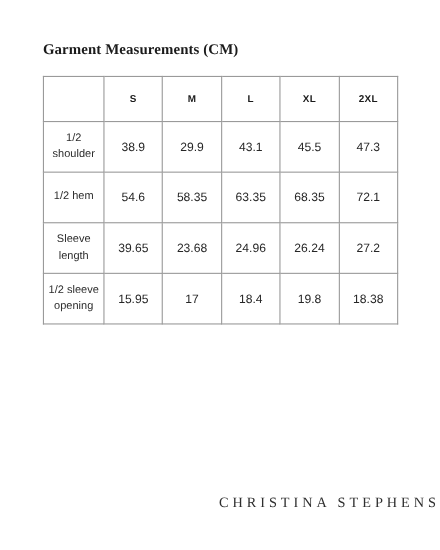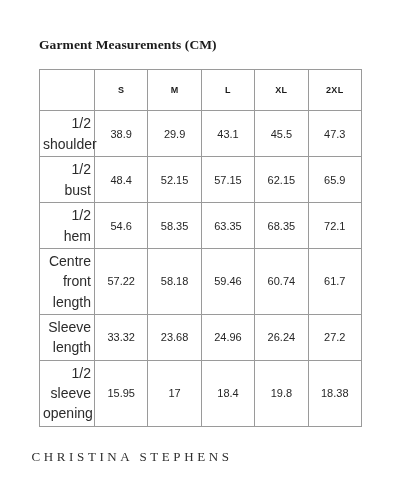--- a/index.html
+++ b/index.html
@@ -63,51 +63,49 @@
     font-weight: bold;
     letter-spacing: 0.3px;
     color: #1a1a1a;
   }
 
   .size-table thead th.corner-cell {
     font-size: 0;
   }
 
   .size-table tbody th {
-    font-size: 14px;
+    font-size: 10px;
     font-weight: normal;
     line-height: 1.45;
     color: #2b2b2b;
     padding: 2px 3px;
-    text-align: right;
   }
 
   .size-table tbody td {
     font-size: 11px;
     font-weight: normal;
     color: #262626;
   }
 
   .size-table tbody tr { height: 46px; }
   .size-table tbody tr.tall-row { height: 53px; }
 
   .brand-footer {
     position: absolute;
     left: 0;
     right: 0;
     top: 449px;
-    text-align: left;
+    text-align: right;
     font-family: "Liberation Serif", serif;
     font-size: 13px;
     font-weight: normal;
     letter-spacing: 3.6px;
     color: #2e2e2e;
     text-indent: 3.6px;
     white-space: nowrap;
-    margin-left: 28px;
   }
 </style>
 </head>
 <body>
 
 <div class="page">
 
   <div class="page-title">Garment Measurements (CM)</div>
 
   <table class="size-table">
@@ -132,46 +130,30 @@
     <tbody>
       <tr>
         <th>1/2 shoulder</th>
         <td>38.9</td>
         <td>29.9</td>
         <td>43.1</td>
         <td>45.5</td>
         <td>47.3</td>
       </tr>
       <tr>
-        <th>1/2 bust</th>
-        <td>48.4</td>
-        <td>52.15</td>
-        <td>57.15</td>
-        <td>62.15</td>
-        <td>65.9</td>
-      </tr>
-      <tr>
         <th>1/2 hem</th>
         <td>54.6</td>
         <td>58.35</td>
         <td>63.35</td>
         <td>68.35</td>
         <td>72.1</td>
       </tr>
-      <tr class="tall-row">
-        <th>Centre front length</th>
-        <td>57.22</td>
-        <td>58.18</td>
-        <td>59.46</td>
-        <td>60.74</td>
-        <td>61.7</td>
-      </tr>
       <tr>
         <th>Sleeve length</th>
-        <td>33.32</td>
+        <td>39.65</td>
         <td>23.68</td>
         <td>24.96</td>
         <td>26.24</td>
         <td>27.2</td>
       </tr>
       <tr>
         <th>1/2 sleeve opening</th>
         <td>15.95</td>
         <td>17</td>
         <td>18.4</td>

